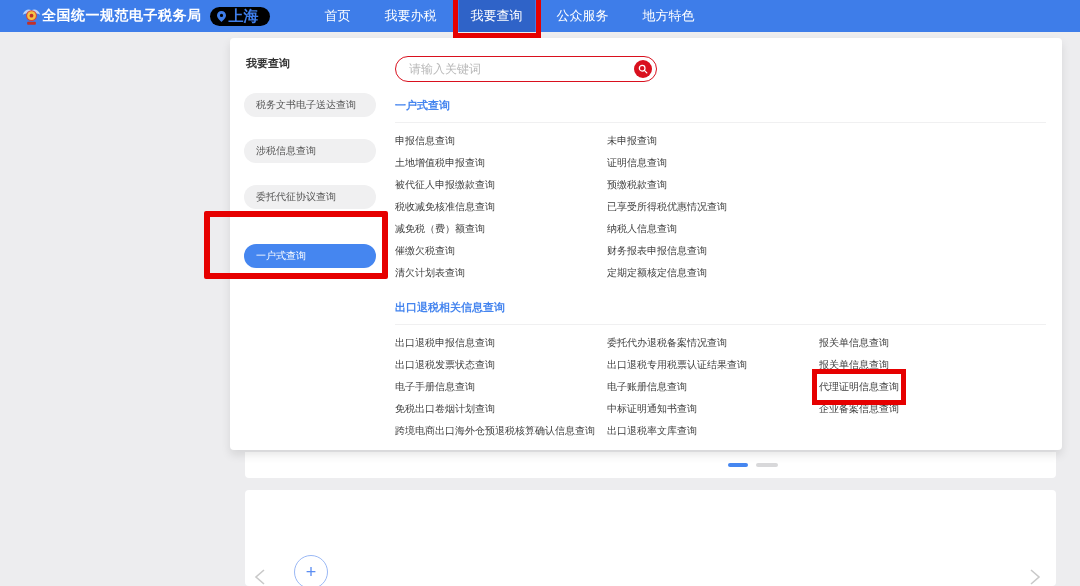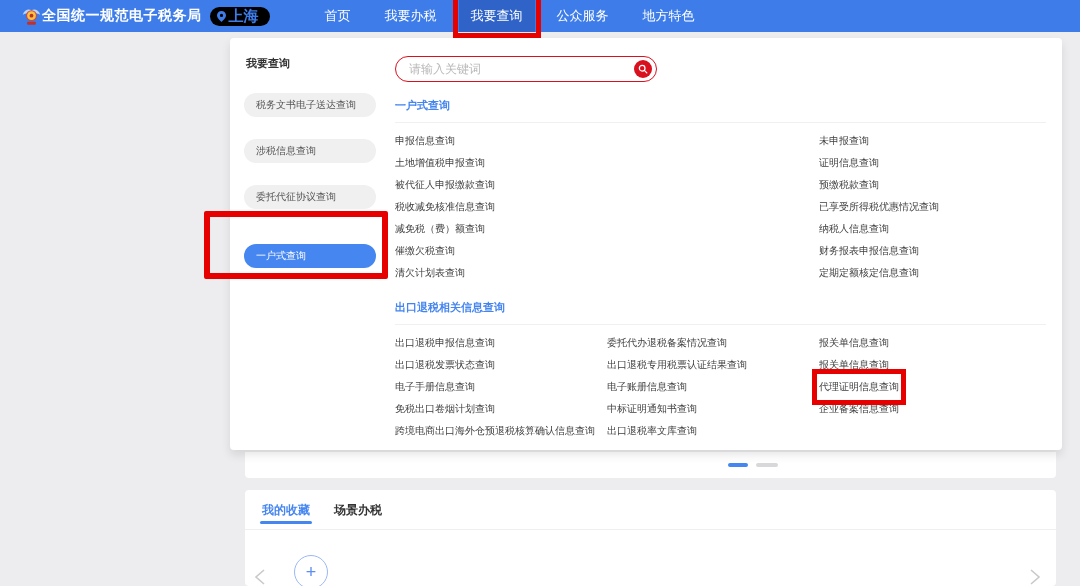--- a/index.html
+++ b/index.html
@@ -59,21 +59,21 @@
     font-family:"Liberation Sans","DejaVu Sans",sans-serif;
   }
   .search-input::placeholder{ color:#b9b9b9; }
   .search-btn{
     position:absolute; right:4px; top:50%; transform:translateY(-50%);
     width:18px; height:18px; border-radius:50%; background:#d9101e;
     display:flex; align-items:center; justify-content:center; cursor:pointer;
   }
   .section-title{ color:#4585ef; font-size:11px; font-weight:bold; margin-top:16px; }
   .section-rule{ height:1px; background:#f0f0f1; margin-top:9px; width:651px; }
-  .cols{ display:flex; margin-top:7px;justify-content:space-between; }
+  .cols{ display:flex; margin-top:7px; }
   .col{ width:212px; }
   .col:last-child{ width:227px; }
   .menu-link{
     display:block; font-size:10px; color:#404040; line-height:22px;
     white-space:nowrap; cursor:pointer; width:max-content; max-width:100%;
   }
   .menu-link.hl{ outline:5px solid #e60000; outline-offset:2px; }
   
   .dots-strip{
     position:absolute; left:245px; top:452px; width:811px; height:26px;
@@ -212,24 +212,20 @@
 </div>
 
 <div class="dots-strip">
   <div class="dots" id="carousel-dots">
       <span class="dot active"></span>
       <span class="dot"></span>
     </div>
 </div>
 
 <div class="fav-card">
-  <div class="tabs" id="fav-tabs">
-      <div class="tab active">我的收藏</div>
-      <div class="tab">场景办税</div>
-    </div>
 
   <svg class="car-chevron left" width="14" height="18" viewBox="0 0 14 18">
     <polyline points="11,2 3,9 11,16" fill="none" stroke="#c9c9c9" stroke-width="1.6"></polyline>
   </svg>
 
   <div class="add-circle">
     <span class="plus-glyph">+</span>
   </div>
 
   <svg class="car-chevron right" width="14" height="18" viewBox="0 0 14 18">

